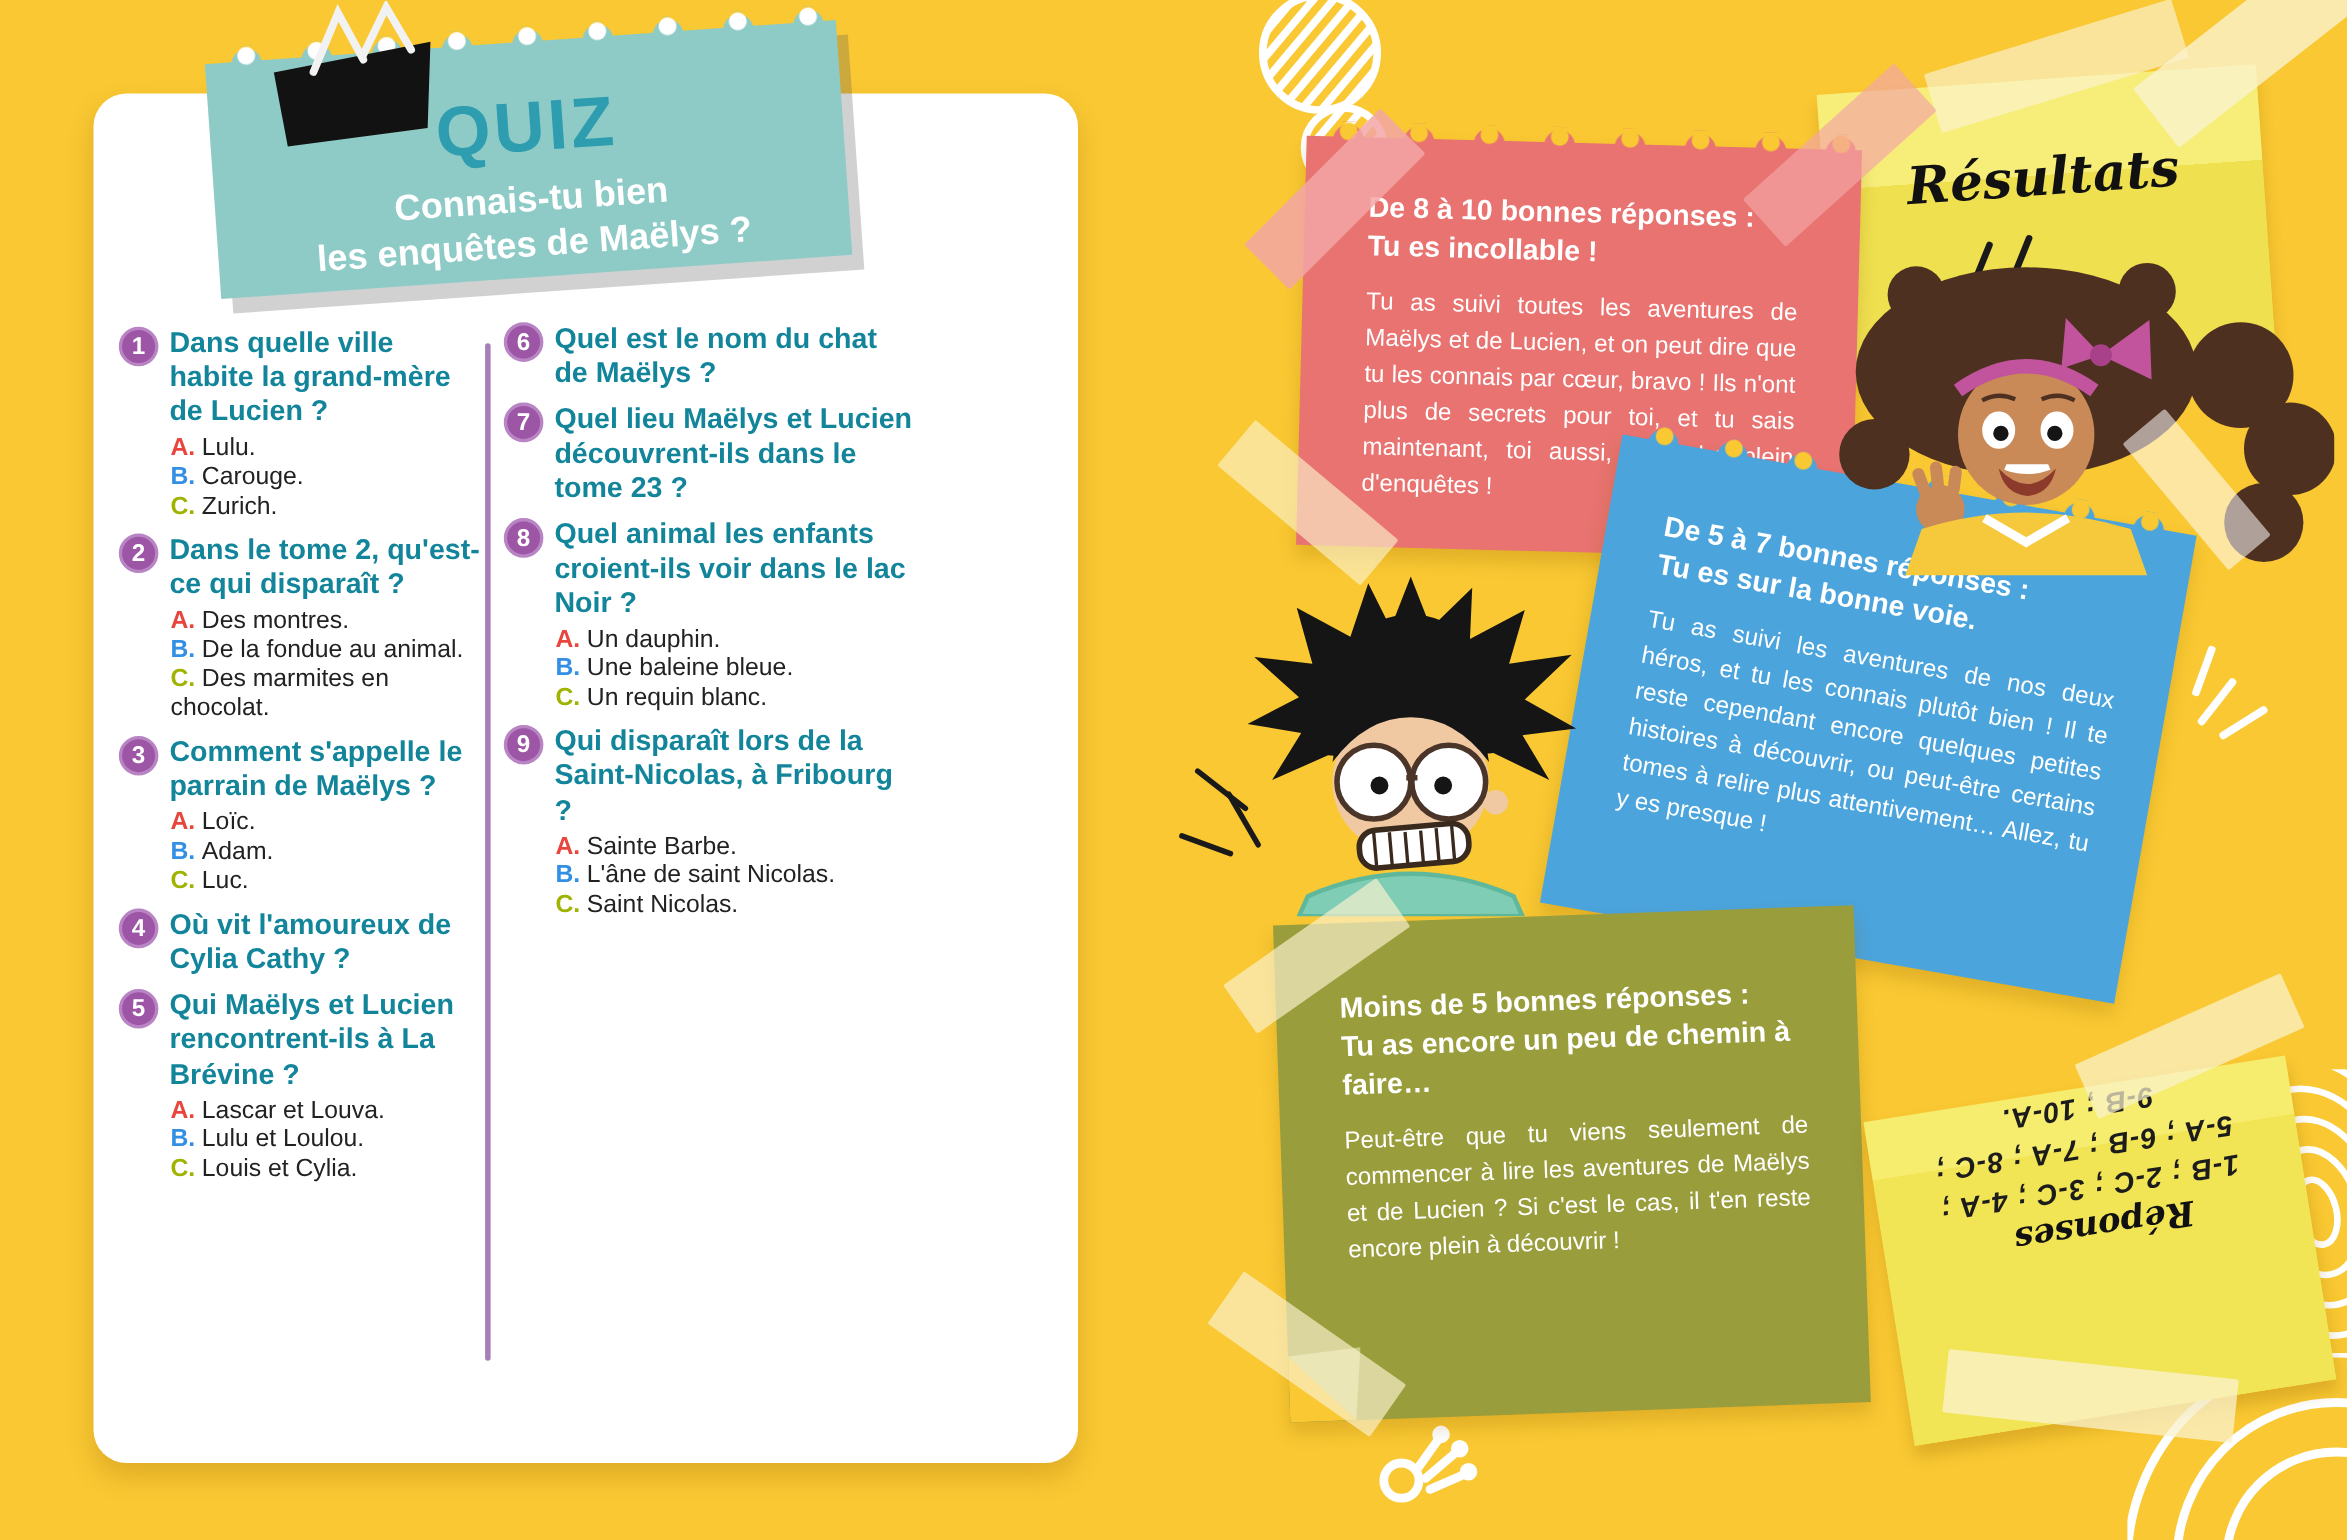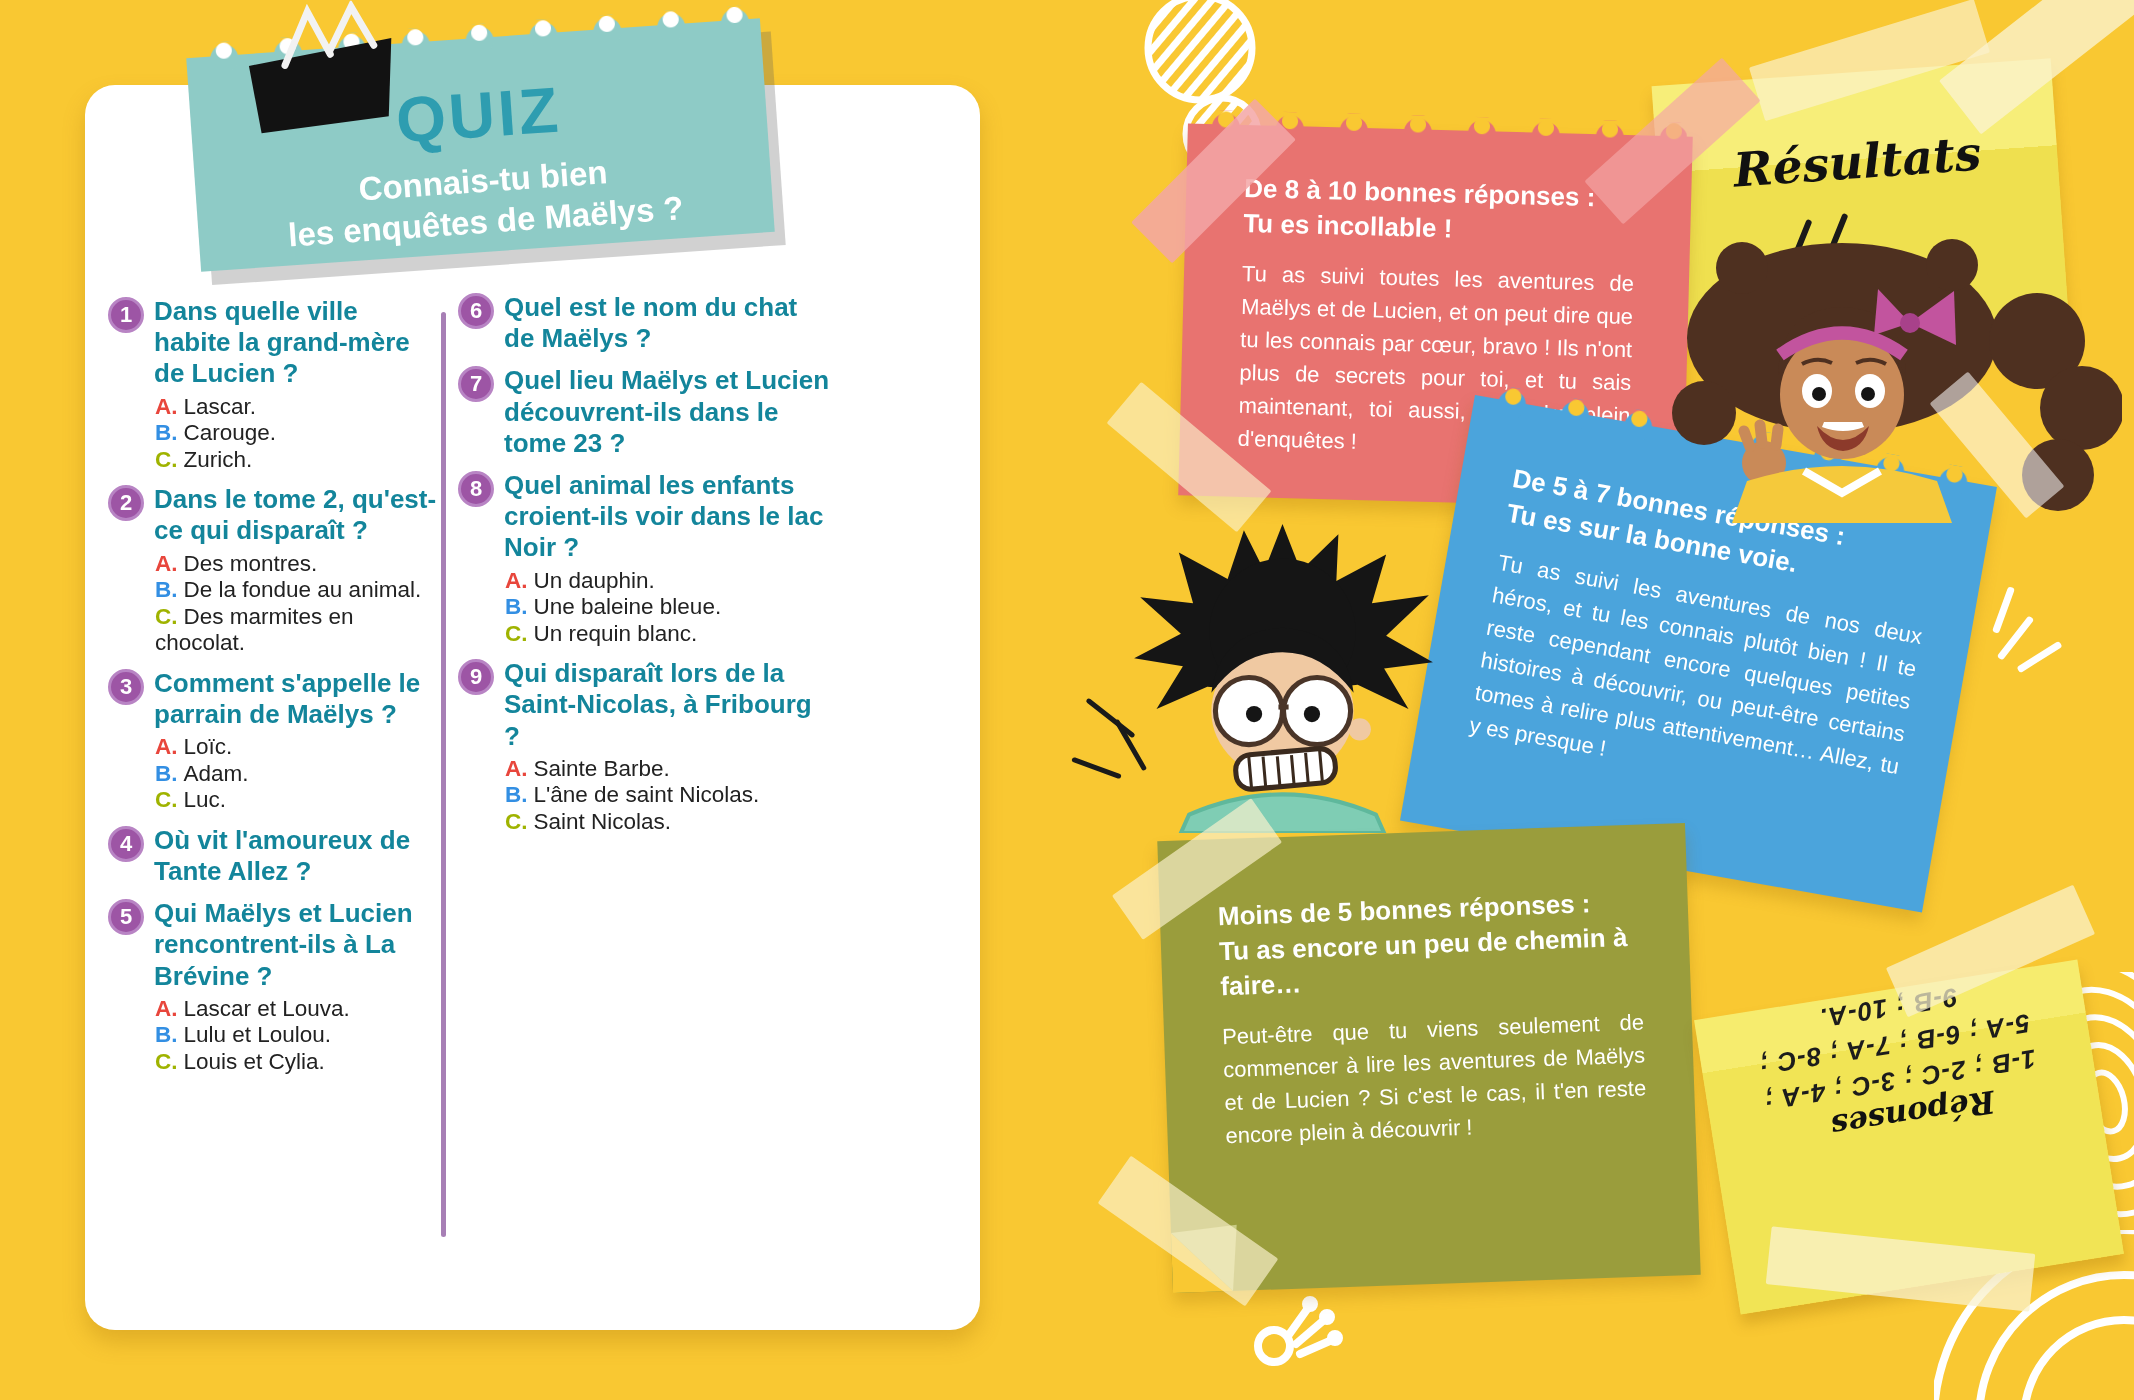--- a/index.html
+++ b/index.html
@@ -150,21 +150,21 @@
     </svg>
   </div>
 
   <div class="qcol qcol1">
     <div class="q">
       <div class="q-head">
         <span class="badge">1</span>
         <span class="q-text">Dans quelle ville habite la grand-mère de Lucien ?</span>
       </div>
       <div class="opts">
-        <div class="opt"><span class="ol ol-a">A.</span><span>Lascar.</span></div>
+        <div class="opt"><span class="ol ol-a">A.</span><span>Lulu.</span></div>
         <div class="opt"><span class="ol ol-b">B.</span><span>Carouge.</span></div>
         <div class="opt"><span class="ol ol-c">C.</span><span>Zurich.</span></div>
       </div>
     </div>
     <div class="q">
       <div class="q-head">
         <span class="badge">2</span>
         <span class="q-text">Dans le tome 2, qu'est-ce qui disparaît ?</span>
       </div>
       <div class="opts">
@@ -180,21 +180,21 @@
       </div>
       <div class="opts">
         <div class="opt"><span class="ol ol-a">A.</span><span>Loïc.</span></div>
         <div class="opt"><span class="ol ol-b">B.</span><span>Adam.</span></div>
         <div class="opt"><span class="ol ol-c">C.</span><span>Luc.</span></div>
       </div>
     </div>
     <div class="q">
       <div class="q-head">
         <span class="badge">4</span>
-        <span class="q-text">Où vit l'amoureux de Tante Allez ?</span>
+        <span class="q-text">Où vit l'amoureux de Cylia Cathy ?</span>
       </div>
     </div>
     <div class="q">
       <div class="q-head">
         <span class="badge">5</span>
         <span class="q-text">Qui Maëlys et Lucien rencontrent-ils à La Brévine ?</span>
       </div>
       <div class="opts">
         <div class="opt"><span class="ol ol-a">A.</span><span>Lascar et Louva.</span></div>
         <div class="opt"><span class="ol ol-b">B.</span><span>Lulu et Loulou.</span></div>

